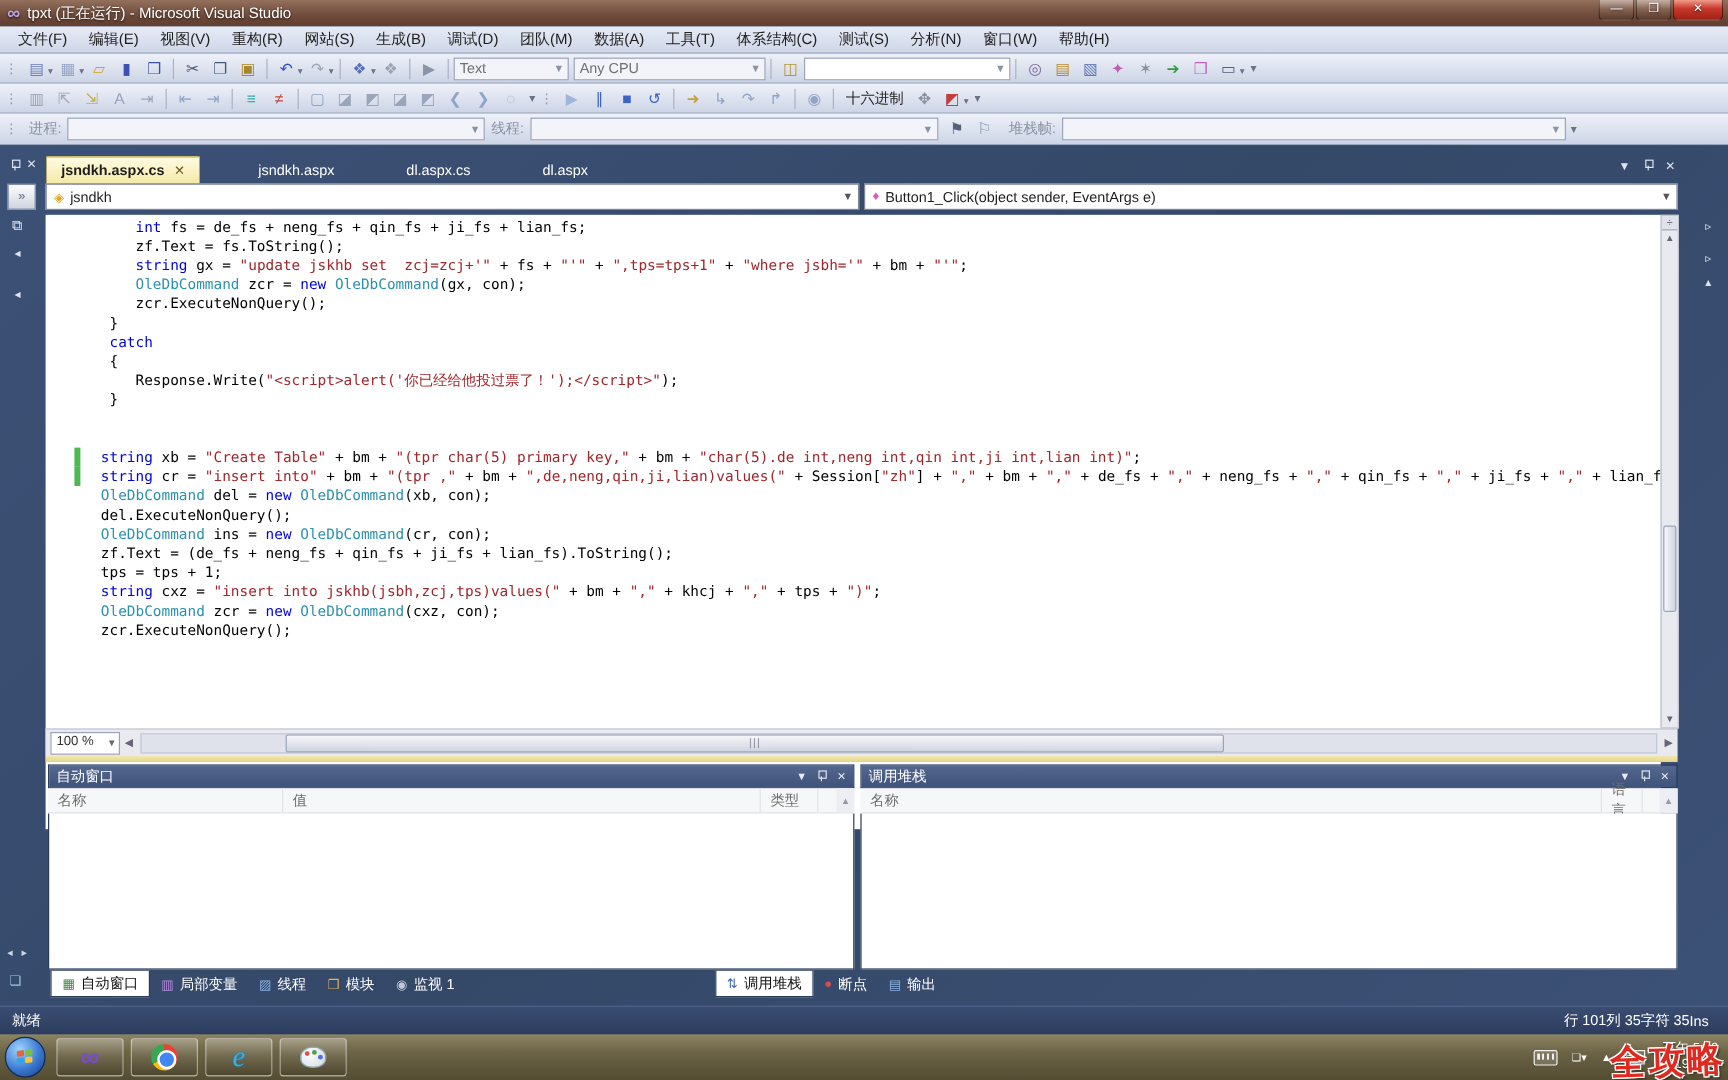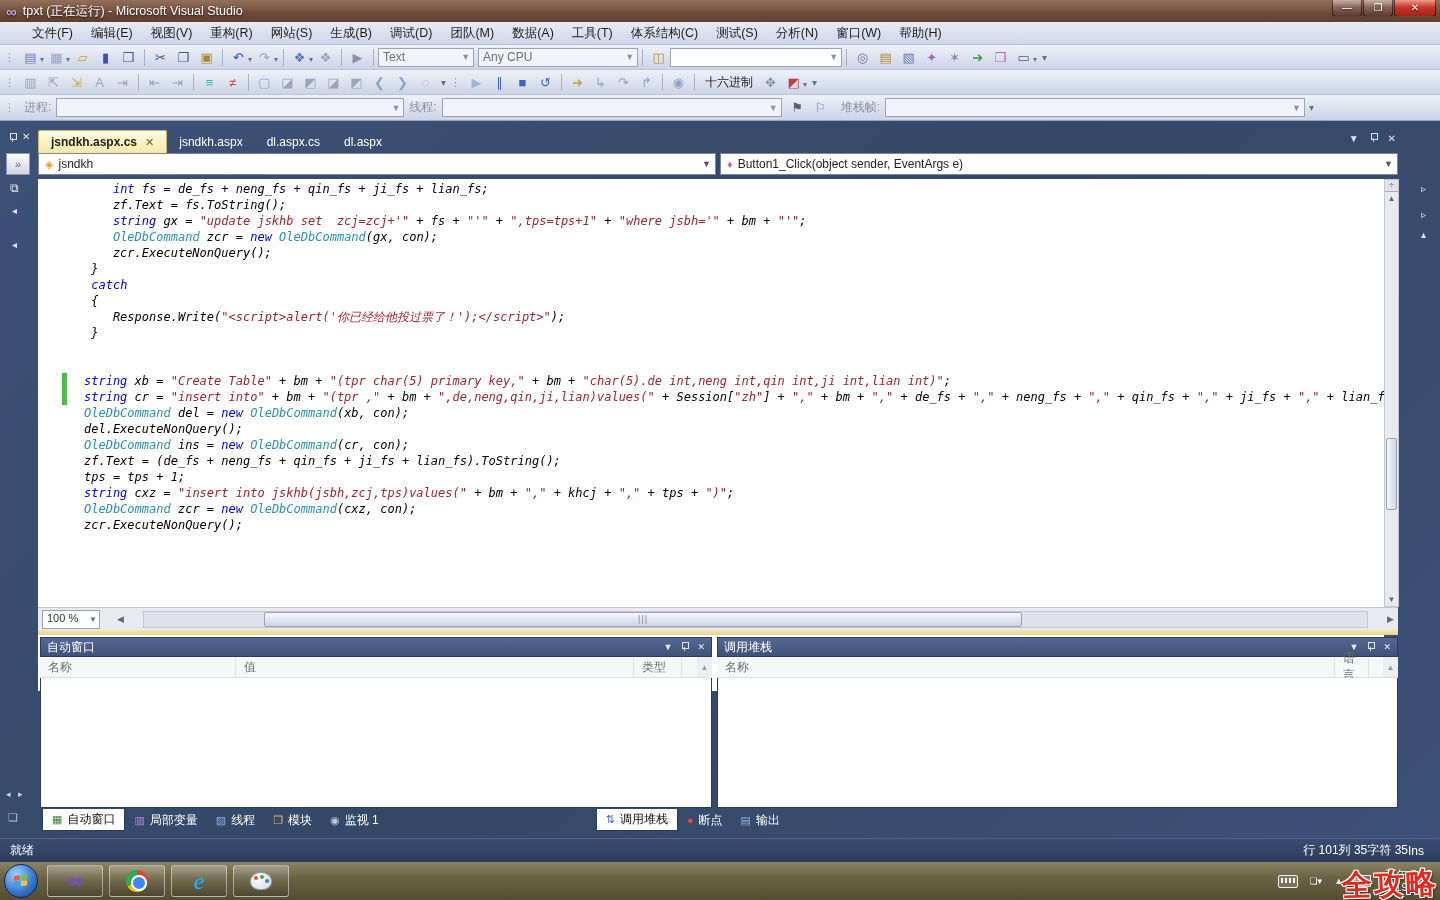--- a/index.html
+++ b/index.html
@@ -13,21 +13,21 @@
   .vs-logo { color:#b9a6e8; font-weight:bold; font-size:15px; margin-right:6px; line-height:1; }
   .winbtns { position:absolute; right:4px; top:0; display:flex; }
   .winbtn { width:30px; height:17px; border:1px solid rgba(0,0,0,.55); border-top:none; border-radius:0 0 4px 4px;
     background:linear-gradient(rgba(255,255,255,.45),rgba(255,255,255,.08) 45%,rgba(0,0,0,.12));
     color:#fff; font-size:10px; text-align:center; line-height:15px; margin-left:1px; }
   .winbtn.close { width:42px; background:linear-gradient(#f09a8a,#c8372b 45%,#a02317); }
 
   
   .menubar { position:absolute; left:0; top:22px; width:1440px; height:23px;
     background:linear-gradient(#e7ebf6,#cfd6e8); border-bottom:1px solid #b5bdd1;
-    display:flex; align-items:center; font-size:12.5px; color:#1e1e1e; padding-left:23px; }
+    display:flex; align-items:center; font-size:12.5px; color:#1e1e1e; padding-left:6px; }
   .menu-item { padding:2px 9px; }
   .tbrow { position:absolute; left:0; width:1440px; background:linear-gradient(#eef1f8,#ccd4e6);
     display:flex; align-items:center; }
   .tb1 { top:45px; height:25px; border-bottom:1px solid #bfc7da; }
   .tb2 { top:70px; height:25px; border-bottom:1px solid #bfc7da; }
   .tb3 { top:95px; height:26px; border-bottom:1px solid #9aa4bc; }
   .grip { color:#8d97ad; font-size:11px; letter-spacing:-1px; margin:0 5px 0 4px; }
   .ticon { width:21px; height:19px; display:inline-flex; align-items:center; justify-content:center;
     font-size:13px; margin:0 1px; border-radius:2px; }
   .dd { color:#6a7288; font-size:8px; margin:0 1px 0 -2px; }
@@ -43,47 +43,47 @@
   
   .shell { position:absolute; left:0; top:121px; width:1440px; height:717px;
     background:linear-gradient(135deg,#3c5176 0%,#344868 50%,#3c5176 100%); }
   .pinicon { display:inline-block; position:relative; width:9px; height:9px; }
   .pinicon::before { content:""; position:absolute; left:2px; top:0; width:5px; height:5px; border:1px solid #dfe4ee; }
   .pinicon::after { content:""; position:absolute; left:4px; top:5px; width:1px; height:4px; background:#dfe4ee; }
   .edge-ico { position:absolute; color:#dfe4ee; font-size:10px; }
   .graybtn { position:absolute; left:6px; top:32px; width:24px; height:22px; background:linear-gradient(#fdfdfd,#cfd4df);
     border:1px solid #8d97ad; color:#5a647a; font-size:11px; text-align:center; line-height:20px; }
 
-  .doctabs { position:absolute; left:38px; top:8px; right:42px; height:24px; display:flex; align-items:flex-end; }
+  .doctabs { position:absolute; left:38px; top:8px; right:42px; height:24px; display:flex; align-items:flex-end;gap:36px; }
   .dtab { height:23px; padding:0 12px; font-size:12px; color:#fff; display:flex; align-items:center; }
   .dtab.active { background:linear-gradient(#fffbe3,#f5e9a7); color:#1e1e1e; border-radius:2px 2px 0 0;
     border:1px solid #c9b96a; border-bottom:none; font-weight:bold; }
   .dtab .x { margin-left:8px; color:#6a5a20; font-size:11px; font-weight:normal; }
   .doctab-right { position:absolute; right:44px; top:12px; color:#dfe4ee; font-size:10px; display:flex; gap:10px; align-items:center; }
 
   .navbar { position:absolute; left:38px; top:32px; right:42px; height:24px; display:flex; gap:4px; }
   .navcombo { flex:1; background:#fff; border:1px solid #7d879c; height:22px; display:flex; align-items:center;
     font-size:12px; color:#1e1e1e; padding:0 6px; position:relative; }
   .navcombo .caret { position:absolute; right:4px; color:#555; font-size:9px; }
   .navico { margin-right:5px; font-size:11px; }
 
   .editor { position:absolute; left:38px; top:58px; right:56px; height:512px; background:#fff; overflow:hidden;
-    font-family:"DejaVu Sans Mono",monospace; font-size:12px; line-height:16px; padding-top:2px;font-style:italic; }
+    font-family:"DejaVu Sans Mono",monospace; font-size:12px; line-height:16px; padding-top:2px; }
   .cl { white-space:pre; position:relative; padding-left:46px; height:16px; }
   .cl.chg::before { content:""; position:absolute; left:24px; top:0; width:5px; height:16px; background:#4fb84f; }
   .tk-p { color:#000; } .tk-k { color:#0000e0; } .tk-s { color:#a0262c; } .tk-t { color:#2b91af; }
 
   .vscroll { position:absolute; right:41px; top:58px; width:15px; height:428px; background:#e9eaef; border:1px solid #c2c7d4; }
   .vsplit { height:12px; border-bottom:1px solid #aab; text-align:center; font-size:9px; color:#556; line-height:11px; background:#dfe2ea; }
   .varrow { height:13px; text-align:center; font-size:8px; color:#667; line-height:13px; }
   .vthumb { position:absolute; left:1px; width:11px; top:258px; height:72px; background:linear-gradient(90deg,#f6f7fa,#cfd4e0); border:1px solid #9aa3b8; border-radius:2px; }
   .vdown { position:absolute; bottom:0; width:100%; }
 
   .hscrollrow { position:absolute; left:38px; top:486px; right:42px; height:23px; background:#e9eaef; border-top:1px solid #c2c7d4;
-    display:flex; align-items:center; font-size:11px; color:#333;gap:13px; }
+    display:flex; align-items:center; font-size:11px; color:#333; }
   .zoombox { width:58px; height:19px; background:#fff; border:1px solid #9aa3b8; margin-left:4px; padding:1px 4px; position:relative; }
   .zoombox .caret { position:absolute; right:2px; top:4px; font-size:8px; color:#667; }
   .harrow { width:15px; text-align:center; color:#667; font-size:9px; }
   .htrack { flex:1; height:17px; background:#dfe2ea; margin:0 2px; position:relative; border:1px solid #c2c7d4; }
   .hthumb { position:absolute; left:120px; width:62%; top:0; height:15px; background:linear-gradient(#f6f7fa,#cfd4e0); border:1px solid #9aa3b8; border-radius:2px;
     display:flex; align-items:center; justify-content:center; color:#889; font-size:9px; letter-spacing:1px; }
   .yellowband { position:absolute; left:38px; top:509px; right:42px; height:5px; background:linear-gradient(#f2e8ae,#e3d68c); }
 
   
   .panel { position:absolute; top:516px; height:171px; display:flex; flex-direction:column; }

